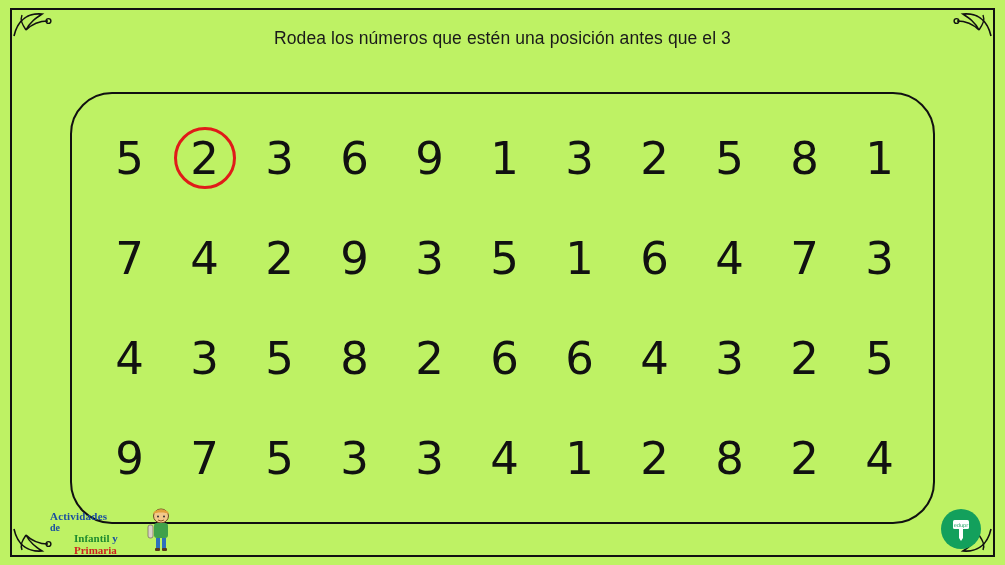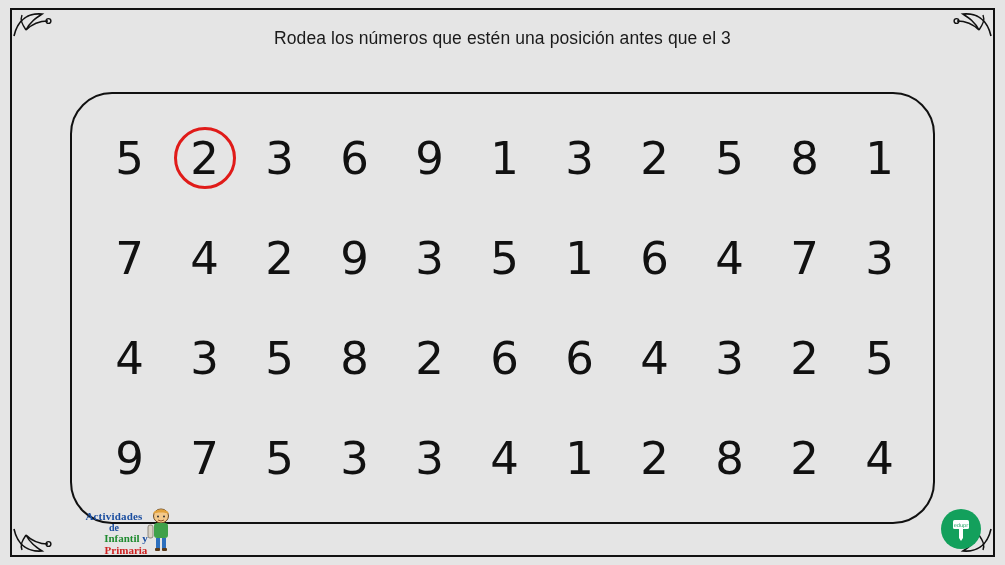--- a/index.html
+++ b/index.html
@@ -7,21 +7,21 @@
     padding: 0;
     background: #ffffff;
   }
   body {
     font-family: "Liberation Sans", sans-serif;
   }
   .page {
     position: relative;
     width: 1005px;
     height: 565px;
-    background: #e5e5e5;
+    background: #bef264;
     overflow: hidden;
   }
   
   .frame {
     position: absolute;
     left: 10px;
     top: 8px;
     width: 985px;
     height: 549px;
     border: 2px solid #111111;
@@ -108,24 +108,23 @@
   
   .logo {
     position: absolute;
     left: 48px;
     bottom: 12px;
     width: 135px;
     height: 46px;
   }
   .logo-text {
     position: absolute;
-    left: 16px;
+    left: 2px;
     top: 4px;
     width: 100px;
-    text-align: center;
     line-height: 1.05;
   }
   .logo-l1 {
     font-family: "Liberation Serif", serif;
     font-size: 11px;
     font-weight: bold;
     color: #1b4ea0;
     letter-spacing: 0.2px;
   }
   .logo-l2 {

